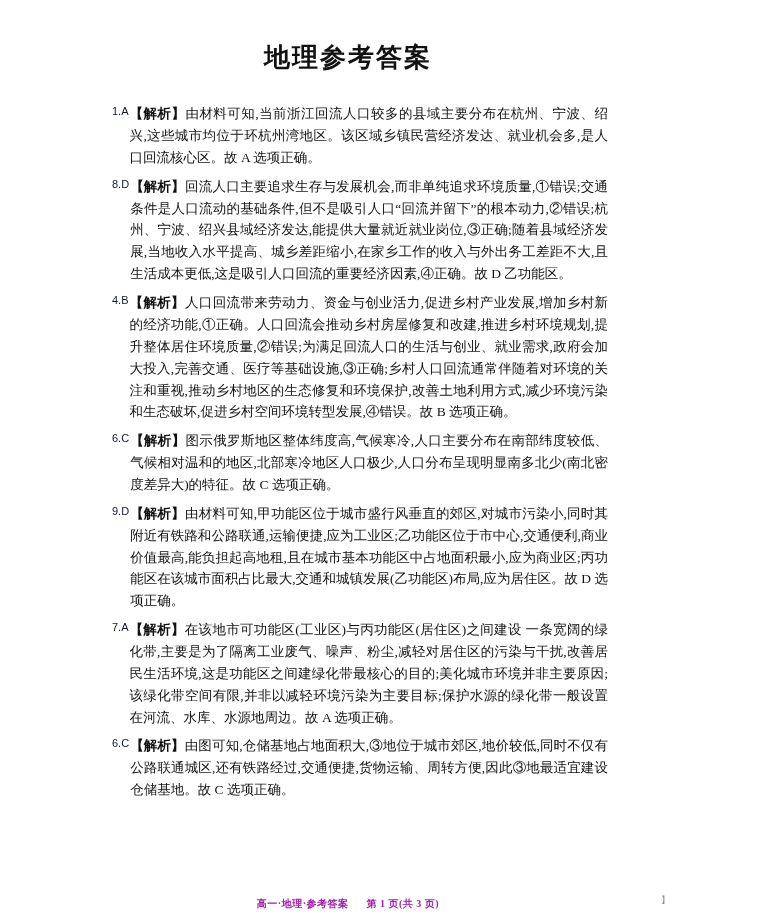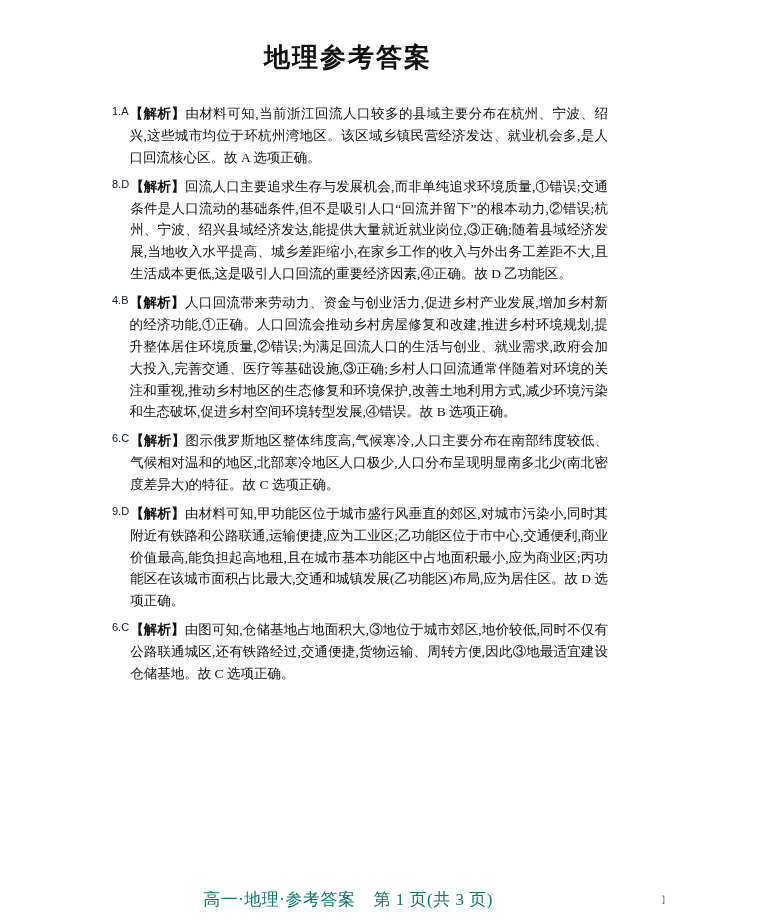--- a/index.html
+++ b/index.html
@@ -59,24 +59,25 @@
   }
   .footer {
     position: absolute;
     left: 0;
     right: 0;
     bottom: 12px;
     text-align: center;
   }
   .footer-inner {
     display: inline-block;
-    font-size: 17px;
-    color: #0f766e;
+    font-size: 10px;
+    color: #a21caf;
     letter-spacing: 0.5px;
     white-space: nowrap;
+    font-weight: bold;
   }
   .footer-sep {
     display: inline-block;
     width: 18px;
   }
   .footer-mark {
     position: absolute;
     right: 26px;
     bottom: 16px;
     font-size: 9px;
@@ -111,20 +112,24 @@
       <span class="qnum">6.C</span>
       <span class="qbody"><span class="tag">【解析】</span><span>图示俄罗斯地区整体纬度高,气候寒冷,人口主要分布在南部纬度较低、气候相对温和的地区,北部寒冷地区人口极少,人口分布呈现明显南多北少(南北密度差异大)的特征。故 C 选项正确。</span></span>
     </div>
 
 
     <div class="qitem">
       <span class="qnum">9.D</span>
       <span class="qbody"><span class="tag">【解析】</span><span>由材料可知,甲功能区位于城市盛行风垂直的郊区,对城市污染小,同时其附近有铁路和公路联通,运输便捷,应为工业区;乙功能区位于市中心,交通便利,商业价值最高,能负担起高地租,且在城市基本功能区中占地面积最小,应为商业区;丙功能区在该城市面积占比最大,交通和城镇发展(乙功能区)布局,应为居住区。故 D 选项正确。</span></span>
     </div>
 
+    <div class="qitem">
+      <span class="qnum">7.A</span>
+      <span class="qbody"><span class="tag">【解析】</span><span>在该地市可功能区(工业区)与丙功能区(居住区)之间建设 一条宽阔的绿化带,主要是为了隔离工业废气、噪声、粉尘,减轻对居住区的污染与干扰,改善居民生活环境,这是功能区之间建绿化带最核心的目的;美化城市环境并非主要原因;该绿化带空间有限,并非以减轻环境污染为主要目标;保护水源的绿化带一般设置在河流、水库、水源地周边。故 A 选项正确。</span></span>
+    </div>
 
     <div class="qitem">
       <span class="qnum">6.C</span>
       <span class="qbody"><span class="tag">【解析】</span><span>由图可知,仓储基地占地面积大,③地位于城市郊区,地价较低,同时不仅有公路联通城区,还有铁路经过,交通便捷,货物运输、周转方便,因此③地最适宜建设仓储基地。故 C 选项正确。</span></span>
     </div>
 
   </div>
 
   <div class="footer">
     <span class="footer-inner"><span>高一·地理·参考答案</span><span class="footer-sep"></span><span>第 1 页(共 3 页)</span></span>

